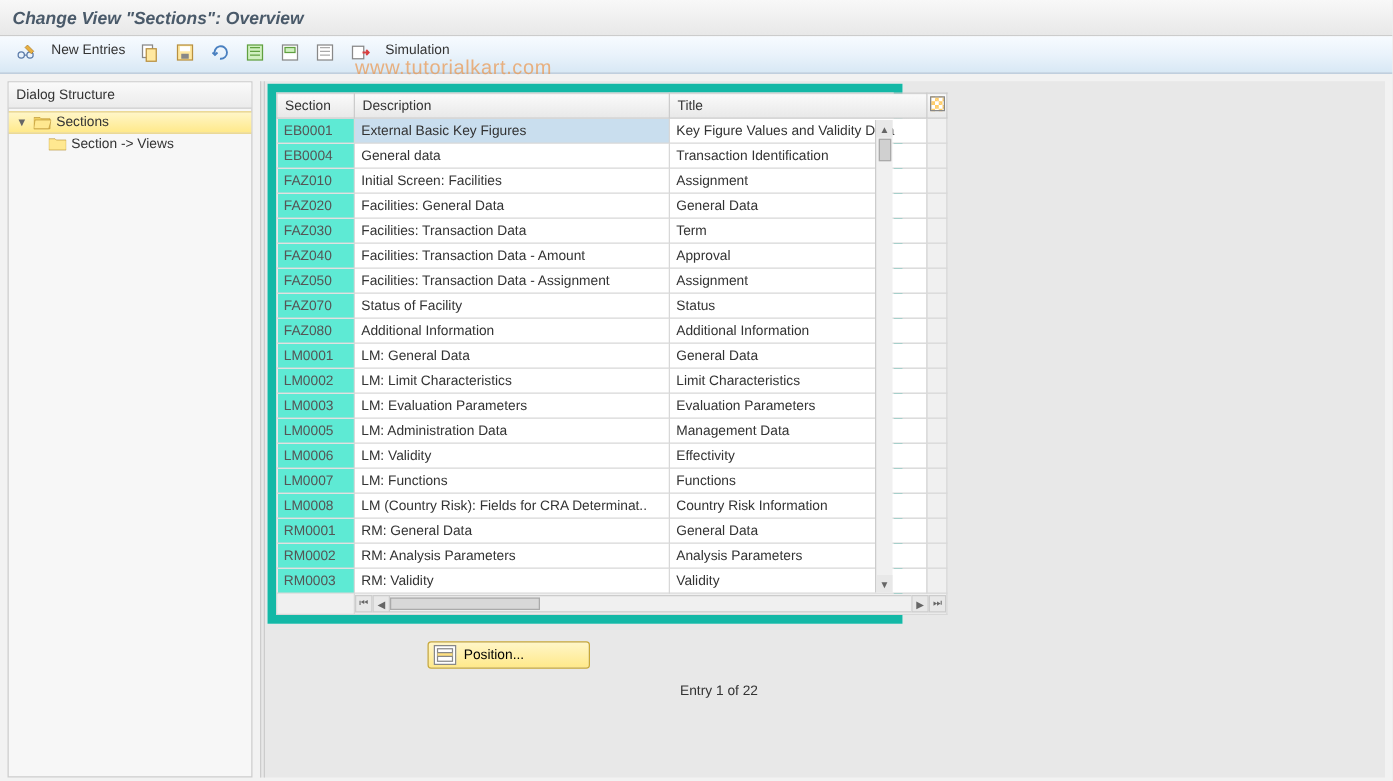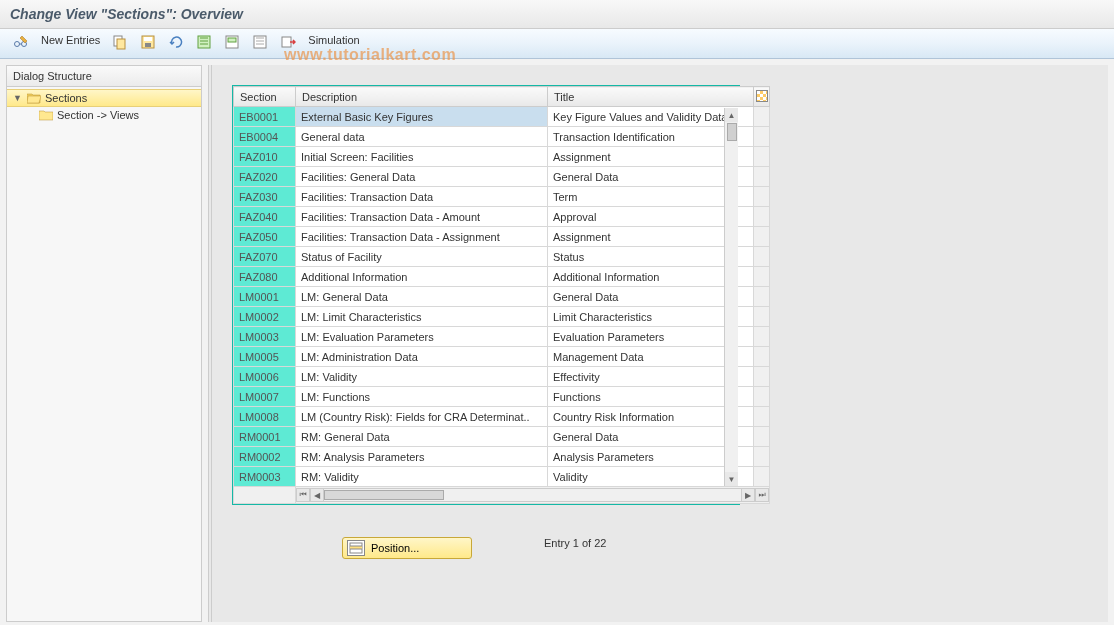--- a/index.html
+++ b/index.html
@@ -50,21 +50,21 @@
       height: 16px;
       display: inline-flex;
       align-items: center;
       justify-content: center;
     }
     .watermark {
       position: absolute;
       top: 46px;
       left: 284px;
       font-size: 16px;
-      font-weight: bold;
+      font-weight: normal;
       color: rgba(235, 150, 75, 0.7);
       pointer-events: none;
       z-index: 100;
       letter-spacing: 0.5px;
     }
     .main-area {
       display: flex;
       height: calc(100% - 56px);
       padding: 6px;
       gap: 0;
@@ -132,22 +132,22 @@
     }
     .content {
       flex: 1;
       background: #e8e8e8;
       display: flex;
       flex-direction: column;
       position: relative;
     }
     .table-wrap {
       background: #fff;
-      margin: 20px;
-      border: 1px solid #14b8a6;
+      margin: 2px;
+      border: 7px solid #14b8a6;
       position: relative;
       width: 508px;
     }
     .data-table {
       width: 100%;
       border-collapse: collapse;
       font-size: 11px;
       table-layout: fixed;
     }
     .data-table th {
@@ -285,20 +285,21 @@
       height: 16px;
       border: 1px solid #888;
       background: #fff;
       display: inline-flex;
       align-items: center;
       justify-content: center;
     }
     .entry-text {
       font-size: 11px;
       color: #333;
+      margin-top: 34px;
     }
   </style>
 </head>
 <body>
 
 <div class="header">
   <div class="header-title">Change View "Sections": Overview</div>
 </div>
 
 <div class="toolbar">

